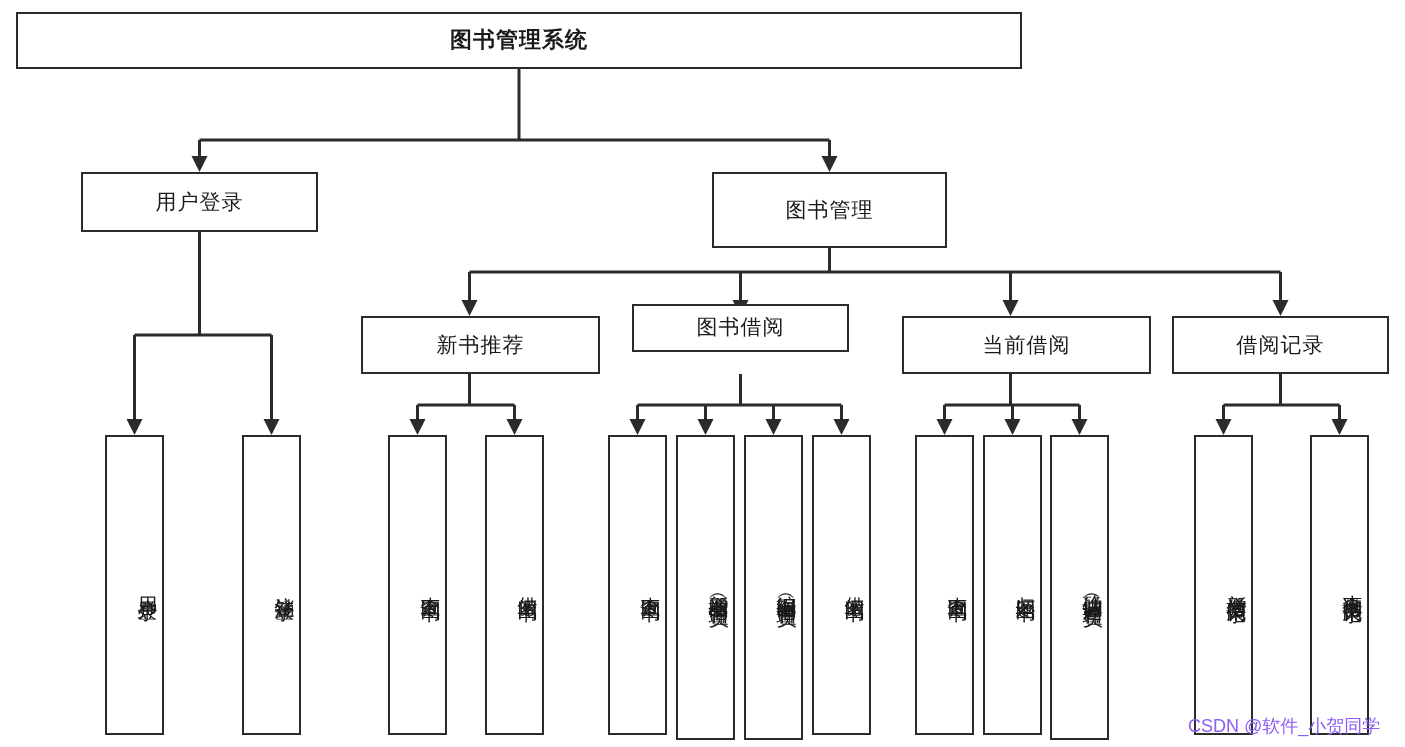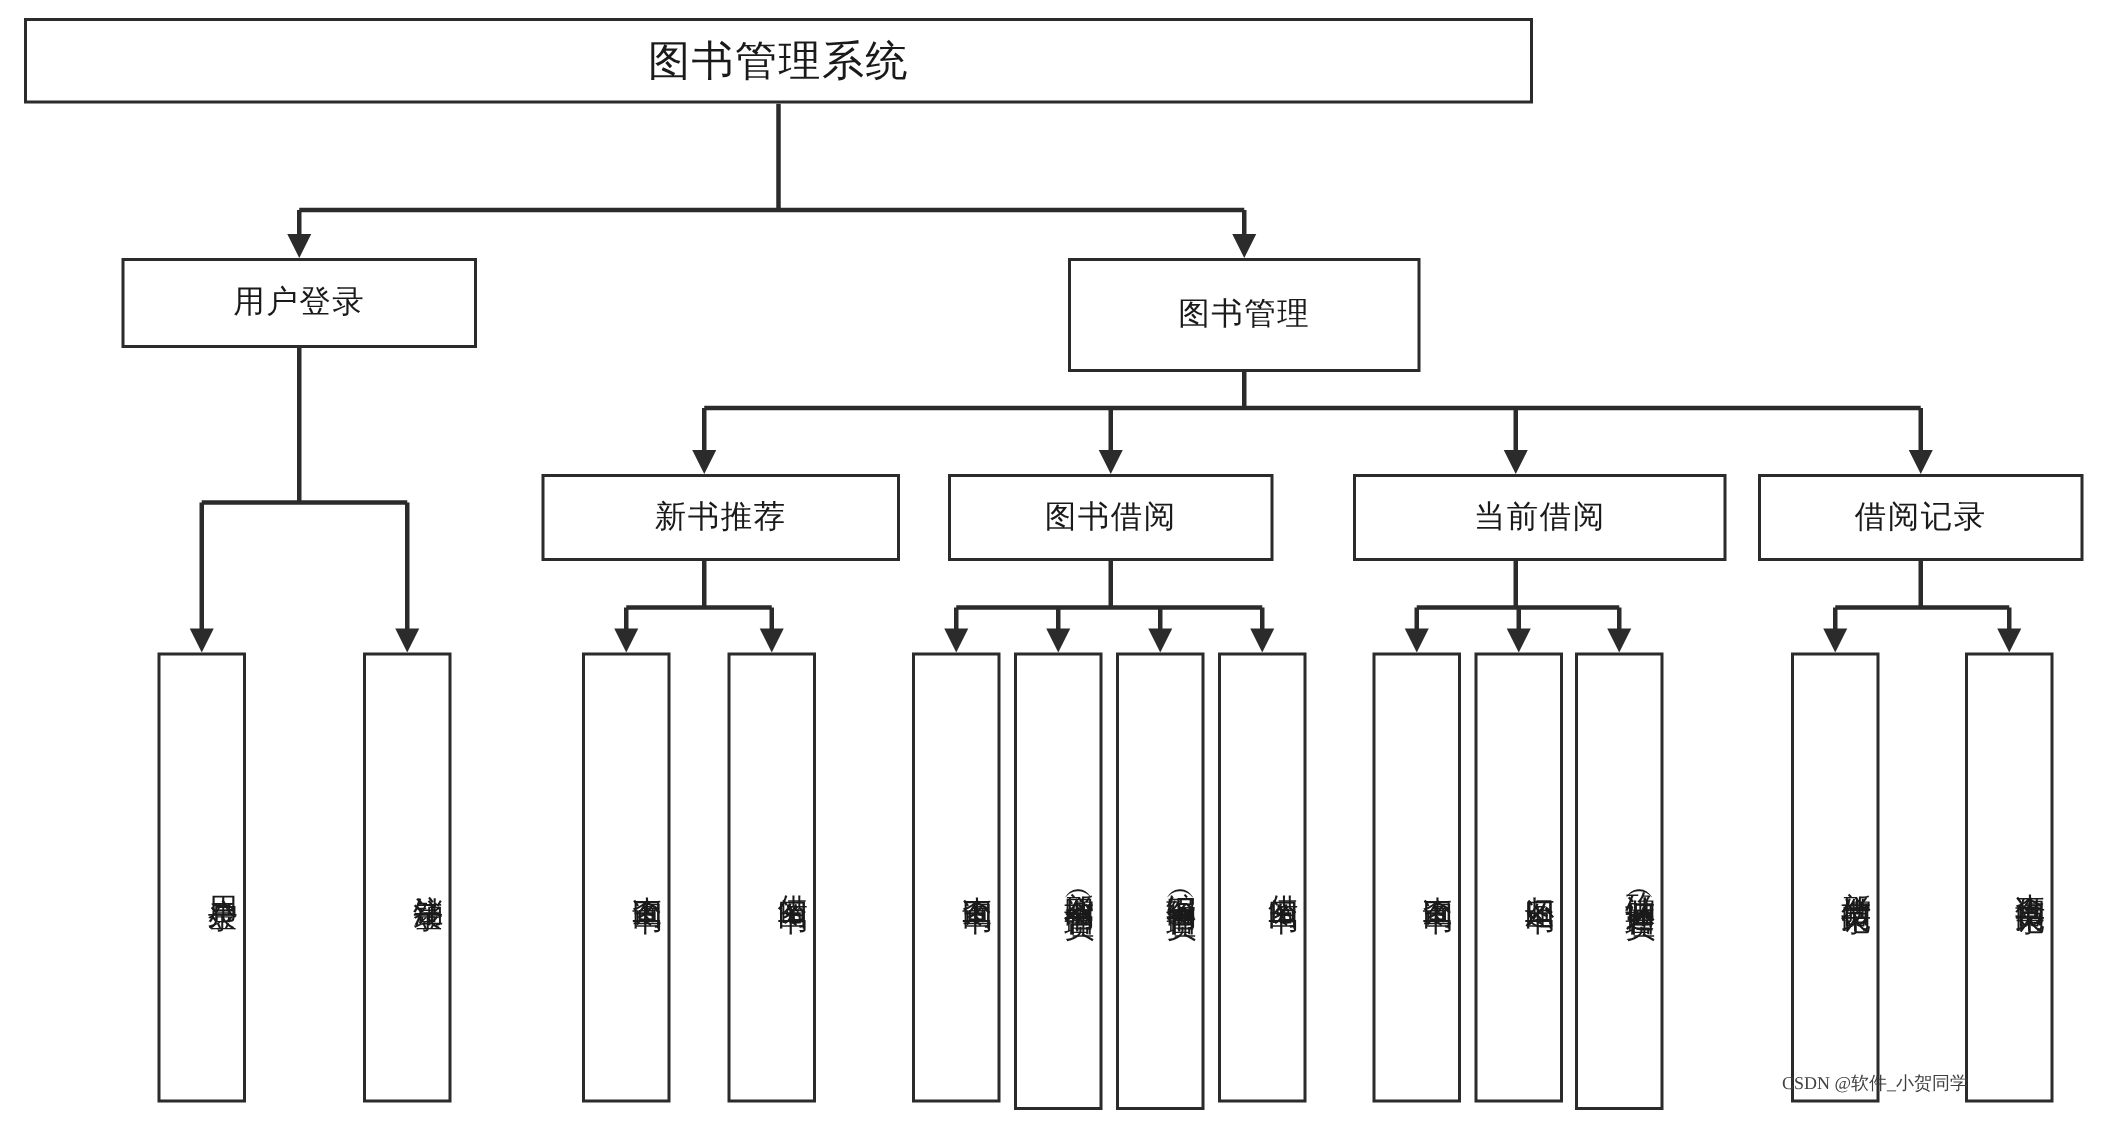--- a/index.html
+++ b/index.html
@@ -47,31 +47,31 @@
     padding-bottom: 4px;
     align-items: flex-start;
     justify-content: center;
   }
   .node.vert .vtext {
     writing-mode: vertical-rl;
     text-orientation: upright;
     display: block;
   }
   .node.title {
-    font-size: 28px;
+    font-size: 22px;
+    font-weight: bold;
   }
   #watermark {
     position: absolute;
     left: 1188px;
     top: 714px;
-    font-size: 12px;
-    color: #404040;
+    font-size: 18px;
+    color: #8b5cf6;
     white-space: nowrap;
     z-index: 5;
-    font-family: Liberation Serif, serif;
   }
 </style>
 </head>
 <body>
 
 <div id="stage">
 
   <svg id="edges" viewBox="0 0 1405 747">
       <line x1="519" y1="69" x2="519" y2="140" stroke="#2b2b2b" stroke-width="3"></line>
       <line x1="199.5" y1="140" x2="829.5" y2="140" stroke="#2b2b2b" stroke-width="3"></line>
@@ -141,21 +141,21 @@
   <div class="node vert" id="n-user-login-do" style="left: 105px; top: 435px; width: 59px; height: 300px;">
     <span class="vtext">用户登录</span>
   </div>
   <div class="node vert" id="n-user-logout" style="left: 242px; top: 435px; width: 59px; height: 300px;">
     <span class="vtext">注销登录</span>
   </div>
 
   <div class="node horiz" id="n-new-book-recommend" style="left: 361px; top: 316px; width: 239px; height: 58px;">
     <span>新书推荐</span>
   </div>
-  <div class="node horiz" id="n-book-borrow" style="left: 632px; top: 316px; width: 217px; height: 58px; font-family: Liberation Serif, serif;">
+  <div class="node horiz" id="n-book-borrow" style="left: 632px; top: 304px; width: 217px; height: 48px; font-family: Liberation Serif, serif;">
     <span>图书借阅</span>
   </div>
   <div class="node horiz" id="n-current-borrow" style="left: 902px; top: 316px; width: 249px; height: 58px;">
     <span>当前借阅</span>
   </div>
   <div class="node horiz" id="n-borrow-record" style="left: 1172px; top: 316px; width: 217px; height: 58px; text-align: right;">
     <span>借阅记录</span>
   </div>
 
   <div class="node vert" id="n-query-book-1" style="left: 388px; top: 435px; width: 59px; height: 300px;">

